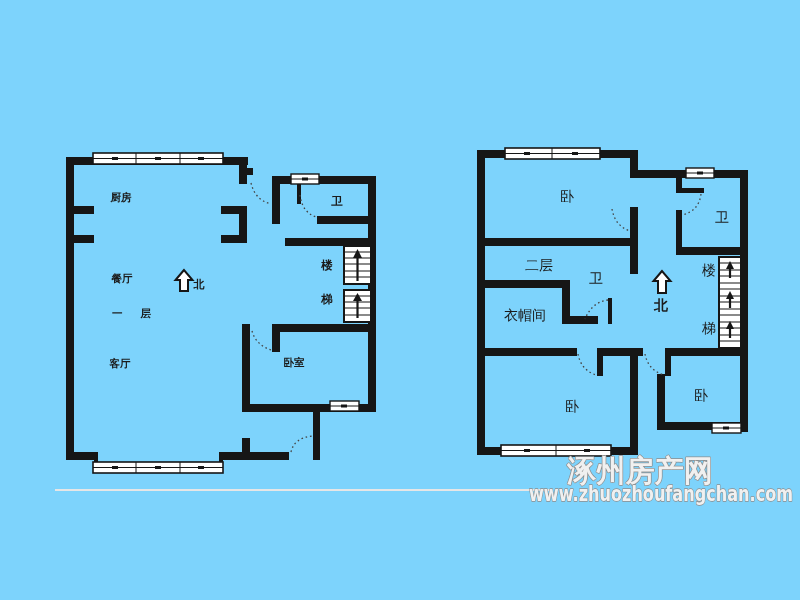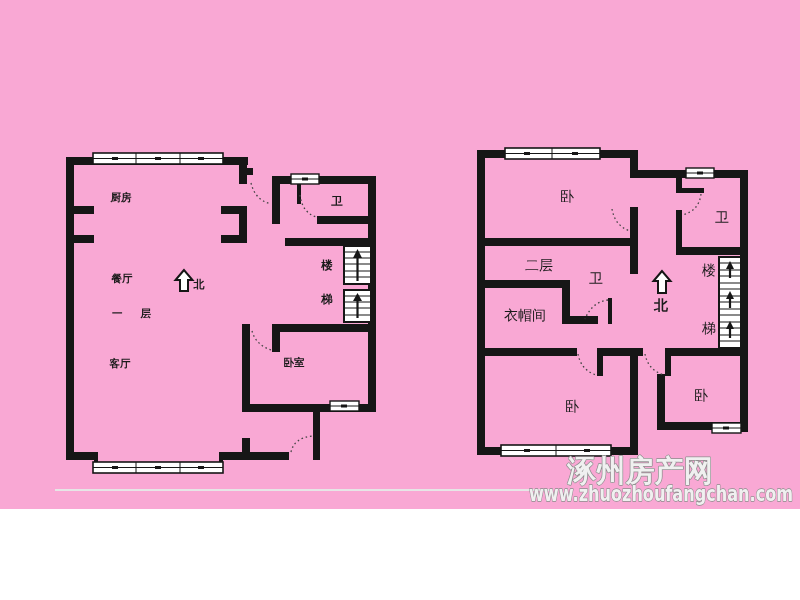--- a/index.html
+++ b/index.html
@@ -1,16 +1,16 @@
 <!DOCTYPE html>
 <html><head>
 <meta charset="utf-8">
 <style>
   html,body{margin:0;padding:0;background:#ffffff;}
-  .stage{position:relative;width:800px;height:509px;background:#f9a8d4;overflow:hidden;}
+  .stage{position:relative;width:800px;height:600px;background:#7dd3fc;overflow:hidden;}
   svg{position:absolute;left:0;top:0;}
   text{font-family:"DejaVu Sans",sans-serif;fill:#1b1b1b;}
   .lbl-s{font-size:10.5px;font-weight:600;text-anchor:middle;}
   .lbl-m{font-size:11.5px;font-weight:600;text-anchor:middle;}
   .lbl-n{font-size:11px;font-weight:700;text-anchor:middle;}
   .lbl-l{font-size:14px;font-weight:500;text-anchor:middle;}
   .lbl-nl{font-size:14px;font-weight:700;text-anchor:middle;}
   .sp{letter-spacing:18px;text-anchor:start;}
   .wm{font-weight:700;text-anchor:middle;fill:#f0f0f0;stroke:#8d8d8d;paint-order:stroke;stroke-linejoin:round;}
   .wm1{font-size:30px;stroke-width:1.5px;}

